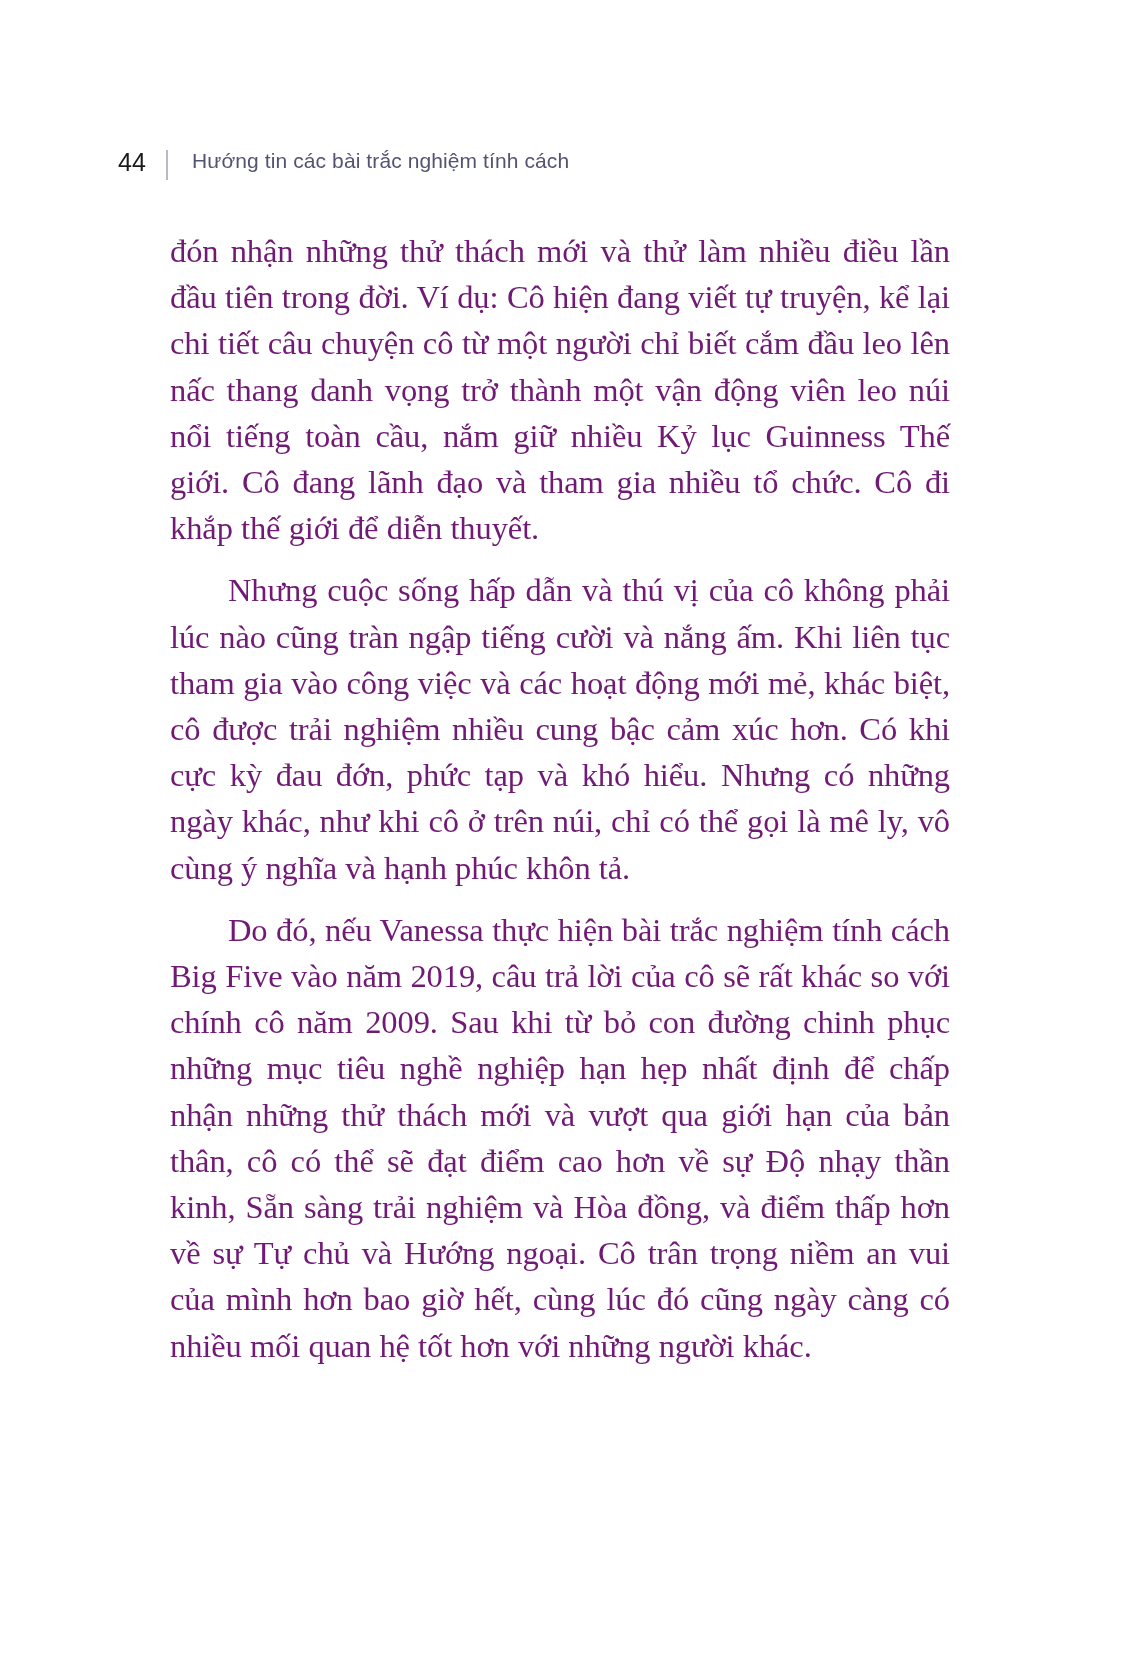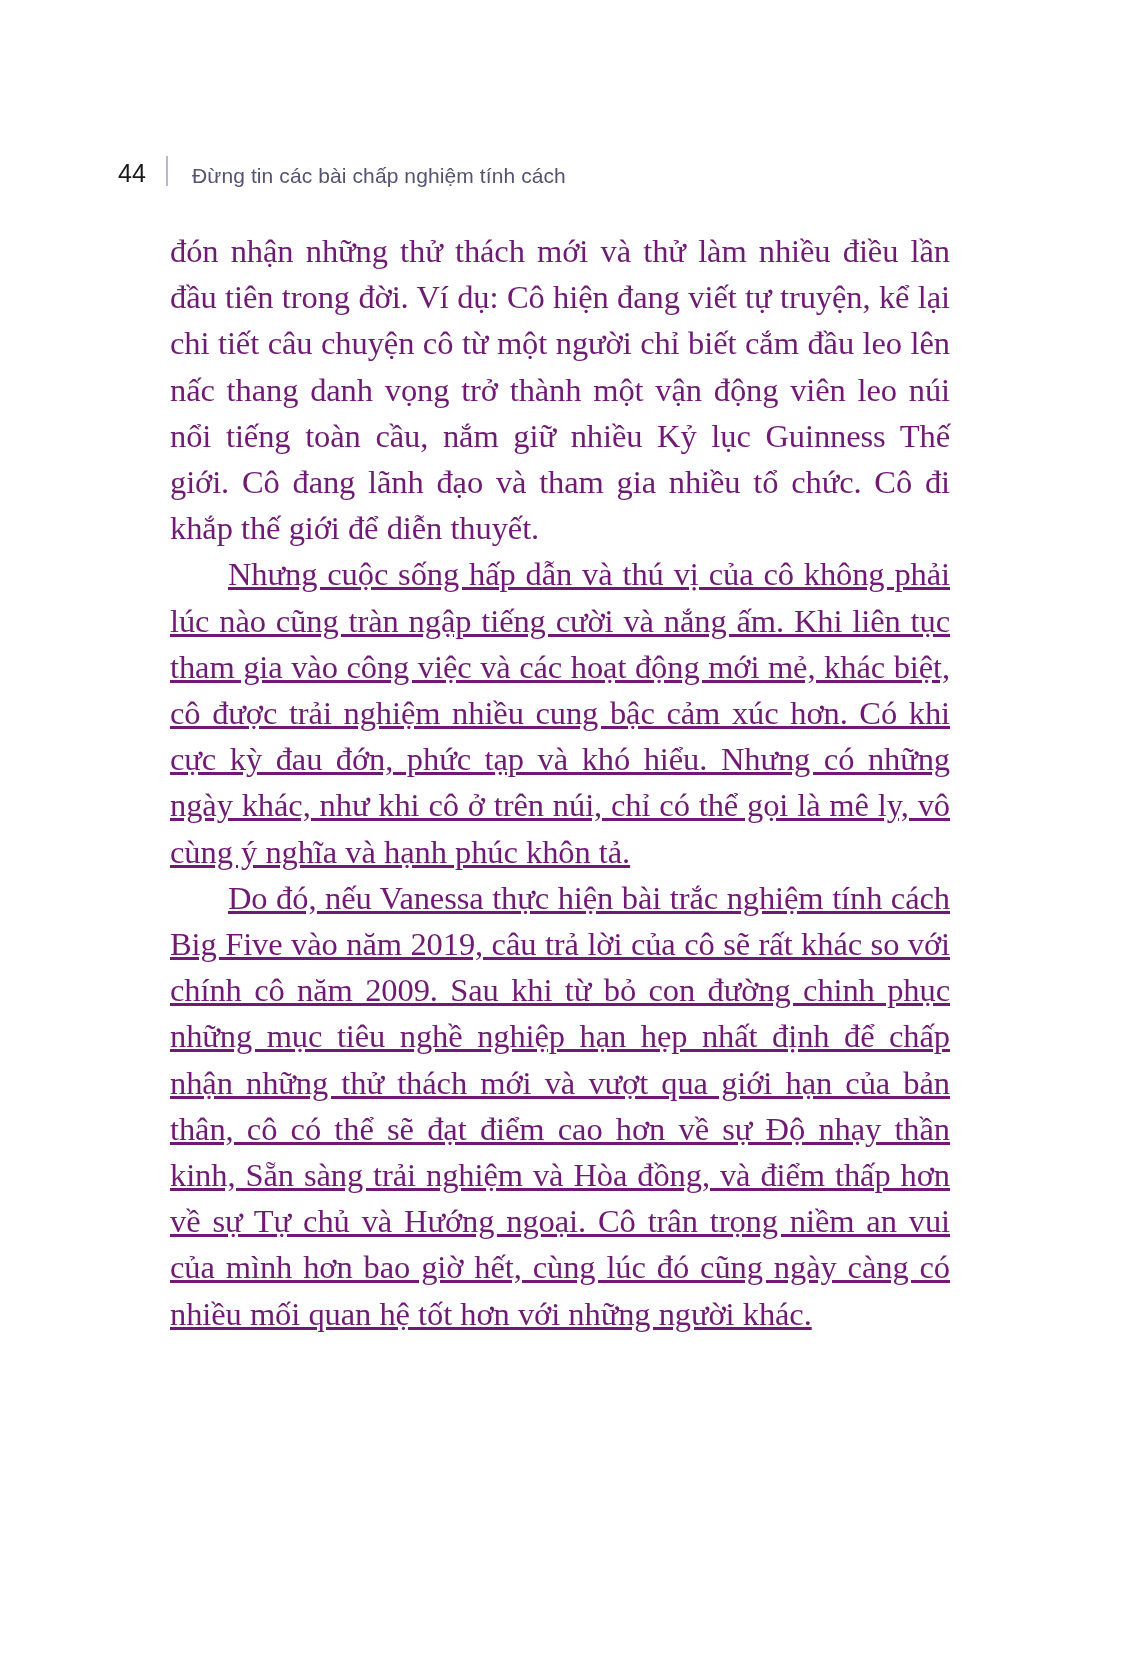--- a/index.html
+++ b/index.html
@@ -23,21 +23,21 @@
     background: #ffffff;
     box-sizing: border-box;
   }
 
   
   .running-head {
     position: absolute;
     left: 118px;
     top: 150px;
     display: flex;
-    align-items: flex-end;
+    align-items: flex-start;
     height: 36px;
   }
   .folio {
     font-family: "Liberation Sans", "DejaVu Sans", sans-serif;
     font-size: 25px;
     line-height: 1;
     color: #1a1a1a;
     letter-spacing: 0.2px;
     width: 44px;
     text-align: left;
@@ -73,38 +73,37 @@
     text-align: justify;
     text-justify: inter-word;
     letter-spacing: -0.1px;
     word-spacing: 0.2px;
     color: #701a75;
   }
   p.para.indent {
     text-indent: 58px;
   }
   p.para + p.para {
-    margin-top: 0;
-    text-decoration: underline;
+    margin-top: 16px;
   }
   
 
   em.it {
     font-style: italic;
   }
 </style>
 </head>
 <body>
 
 <div class="page">
 
   <div class="running-head">
     <span class="folio">44</span>
     <span class="head-rule"></span>
-    <span class="head-title">Đừng tin các bài chấp nghiệm tính cách</span>
+    <span class="head-title">Hướng tin các bài trắc nghiệm tính cách</span>
   </div>
 
   <div class="textblock">
     <p class="para">đón nhận những thử thách mới và thử làm nhiều điều lần đầu tiên trong đời. Ví dụ: Cô hiện đang viết tự truyện, kể lại chi tiết câu chuyện cô từ một người chỉ biết cắm đầu leo lên nấc thang danh vọng trở thành một vận động viên leo núi nổi tiếng toàn cầu, nắm giữ nhiều Kỷ lục Guinness Thế giới. Cô đang lãnh đạo và tham gia nhiều tổ chức. Cô đi khắp thế giới để diễn thuyết.</p>
     <p class="para indent">Nhưng cuộc sống hấp dẫn và thú vị của cô không phải lúc nào cũng tràn ngập tiếng cười và nắng ấm. Khi liên tục tham gia vào công việc và các hoạt động mới mẻ, khác biệt, cô được trải nghiệm nhiều cung bậc cảm xúc hơn. Có khi cực kỳ đau đớn, phức tạp và khó hiểu. Nhưng có những ngày khác, như khi cô ở trên núi, chỉ có thể gọi là mê ly, vô cùng ý nghĩa và hạnh phúc khôn tả.</p>
     <p class="para indent">Do đó, nếu Vanessa thực hiện bài trắc nghiệm tính cách Big Five vào năm 2019, câu trả lời của cô sẽ rất khác so với chính cô năm 2009. Sau khi từ bỏ con đường chinh phục những mục tiêu nghề nghiệp hạn hẹp nhất định để chấp nhận những thử thách mới và vượt qua giới hạn của bản thân, cô có thể sẽ đạt điểm cao hơn về sự Độ nhạy thần kinh, Sẵn sàng trải nghiệm và Hòa đồng, và điểm thấp hơn về sự Tự chủ và Hướng ngoại. Cô trân trọng niềm an vui của mình hơn bao giờ hết, cùng lúc đó cũng ngày càng có nhiều mối quan hệ tốt hơn với những người khác.</p>
   </div>
 
 </div>
 

